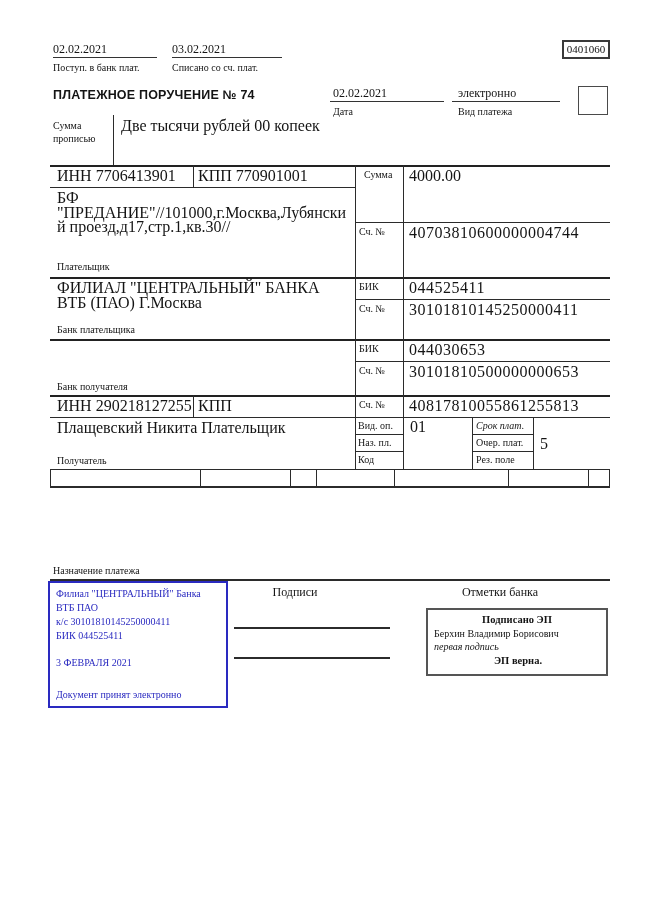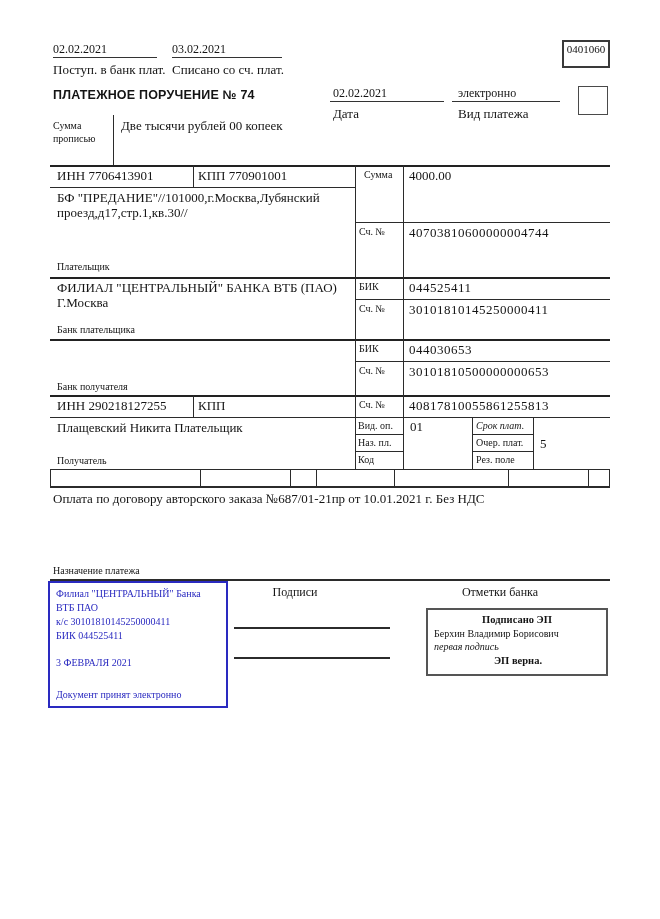--- a/index.html
+++ b/index.html
@@ -4,23 +4,23 @@
 <style>
   * { margin:0; padding:0; box-sizing:border-box; }
   html,body { background:#e8e8e8; }
   .page {
     position:relative; width:660px; height:919px; background:#ffffff;
     font-family:"Liberation Serif", serif; color:#141414; overflow:hidden;
     margin:0 auto;
   }
   .abs { position:absolute; }
   .t12 { font-size:12px; }
-  .t11 { font-size:13px; line-height:14px; }
+  .t11 { font-size:16px; line-height:14px; }
   .t10 { font-size:10px; }
-  .t8  { font-size:13px; }
+  .t8  { font-size:10px; }
   .num { letter-spacing:.5px; }
   .hline { position:absolute; background:#2b2b2b; height:1px; }
   .hline.th { height:2px; background:#222; }
   .vline { position:absolute; background:#2b2b2b; width:1px; }
   .title {
     font-family:"Liberation Sans", sans-serif; font-weight:bold; font-size:12.5px;
     letter-spacing:.2px;
   }
   .ufield { border-bottom:1px solid #333; }
   .codebox {
@@ -43,21 +43,21 @@
 <body>
 
 <div class="page">
 
   <div class="abs ufield t12" style="left:53px; top:42px; width:104px; height:16px;">02.02.2021</div>
   <div class="abs t8" style="left:53px; top:62px;">Поступ. в банк плат.</div>
 
   <div class="abs ufield t12" style="left:172px; top:42px; width:110px; height:16px;">03.02.2021</div>
   <div class="abs t8" style="left:172px; top:62px;">Списано со сч. плат.</div>
 
-  <div class="abs codebox" style="left:562px; top:40px; width:48px; height:28px;">0401060</div>
+  <div class="abs codebox" style="left:562px; top:40px; width:48px; height:19px;">0401060</div>
 
   <div class="abs title" style="left:53px; top:88px;">ПЛАТЕЖНОЕ ПОРУЧЕНИЕ № 74</div>
 
   <div class="abs ufield t12" style="left:330px; top:86px; width:114px; height:16px; padding-left:3px;">02.02.2021</div>
   <div class="abs t8" style="left:333px; top:106px;">Дата</div>
 
   <div class="abs ufield t12" style="left:452px; top:86px; width:108px; height:16px; padding-left:6px;">электронно</div>
   <div class="abs t8" style="left:458px; top:106px;">Вид платежа</div>
 
   <div class="abs sqbox" style="left:578px; top:86px; width:30px; height:29px;"></div>
@@ -128,21 +128,20 @@
   <div class="abs t10" style="left:476px; top:454px;">Рез. поле</div>
 
   <div class="abs" style="left:50px; top:469px; width:560px; height:19px; border:1.5px solid #2b2b2b; border-bottom-width:2px;"></div>
   <div class="vline" style="left:200px; top:469px; height:19px;"></div>
   <div class="vline" style="left:290px; top:469px; height:19px;"></div>
   <div class="vline" style="left:316px; top:469px; height:19px;"></div>
   <div class="vline" style="left:394px; top:469px; height:19px;"></div>
   <div class="vline" style="left:508px; top:469px; height:19px;"></div>
   <div class="vline" style="left:588px; top:469px; height:19px;"></div>
 
-  <div class="abs t11" style="left:53px; top:492px; width:540px;">Оплата по договору авторского заказа №687/01-21пр от 10.01.2021 г. Без НДС</div>
   <div class="abs t10" style="left:53px; top:565px;">Назначение платежа</div>
   <div class="hline" style="left:50px; top:579px; width:560px; height:1.5px;"></div>
 
   <div class="abs stamp" style="left:48px; top:581px; width:180px; height:127px;">
     <div>Филиал "ЦЕНТРАЛЬНЫЙ" Банка</div>
     <div>ВТБ ПАО</div>
     <div>к/с 30101810145250000411</div>
     <div>БИК 044525411</div>
     <div class="gap"></div>
     <div>3 ФЕВРАЛЯ 2021</div>

